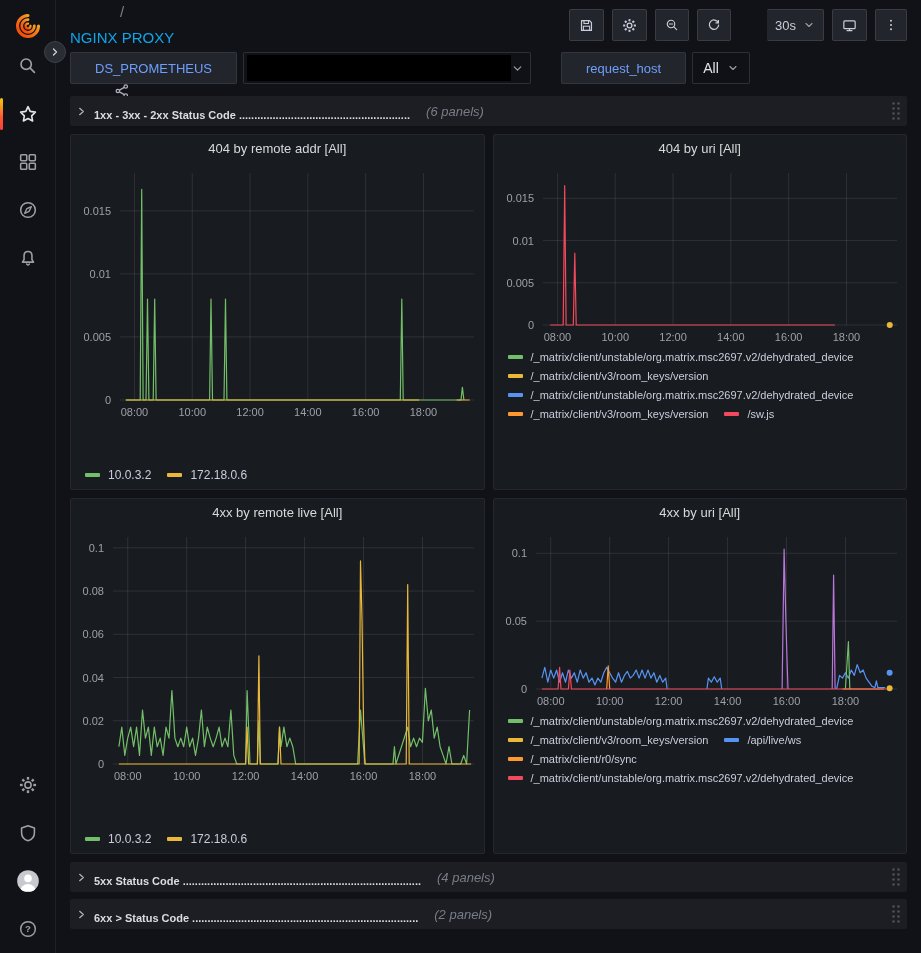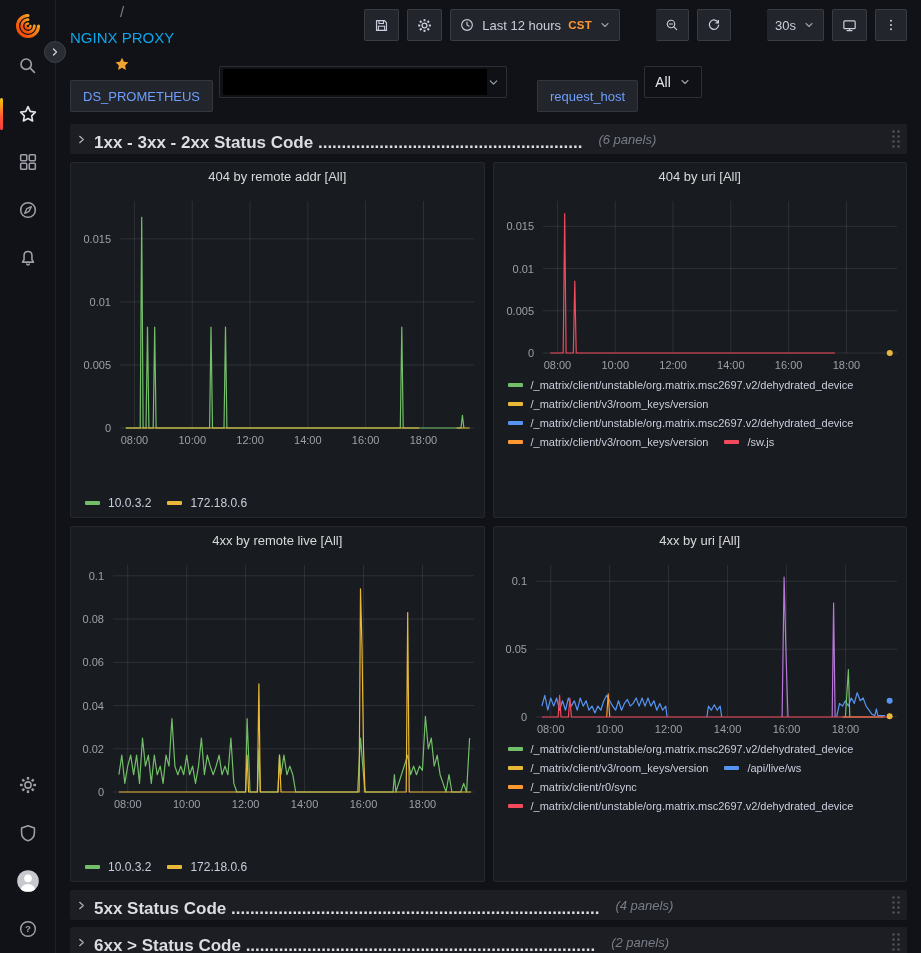--- a/index.html
+++ b/index.html
@@ -33,35 +33,35 @@
   .tb{height:32px;min-width:32px;display:flex;align-items:center;justify-content:center;gap:7px;
     background:#22252b;border:1px solid rgba(204,204,220,.14);border-radius:2px;color:#ccccdc;
     padding:0 8px;font-size:13px;cursor:pointer;white-space:nowrap;}
   .tb-group{display:flex;}
   .tb-group .tb+.tb{border-left:none;margin-left:36px;}
   .tz{color:#ff9830;font-weight:700;font-size:11.5px;letter-spacing:.3px;}
   .caret{color:#9da0a8;}
 
   
   .varbar{display:flex;align-items:center;gap:6px;padding:4px 14px 10px 14px;}
-  .var-label{height:32px;display:flex;align-items:center;padding:0 12px;background:#22252b;
-    border:1px solid rgba(204,204,220,.10);border-radius:2px;font-size:13px;font-weight:500;color:#6e9fff;margin-top:28px;}
+  .var-label{height:32px;display:flex;align-items:center;padding:0 24px;background:#22252b;
+    border:1px solid rgba(204,204,220,.10);border-radius:2px;font-size:13px;font-weight:500;color:#6e9fff;}
   .var-input{height:32px;width:288px;display:flex;align-items:center;background:#0f1116;
     border:1px solid rgba(204,204,220,.16);border-radius:2px;padding:0 6px 0 3px;cursor:pointer;}
   .redacted{flex:1;height:26px;background:#000;border-radius:1px;}
   .var-select{height:32px;display:flex;align-items:center;gap:8px;padding:0 10px;background:#0f1116;
     border:1px solid rgba(204,204,220,.16);border-radius:2px;font-size:14px;color:#e3e4e8;cursor:pointer;}
   .var-gap{width:18px;}
 
   
   .dash{flex:1;padding:2px 14px 0 14px;overflow:hidden;}
   .row-head{display:flex;align-items:center;height:30px;margin-bottom:8px;padding:0 6px;border-radius:2px;cursor:pointer;}
   .row-head.collapsed{background:#1c1e24;}
   .row-chevron{color:#b3b5bd;margin-right:7px;display:flex;}
-  .row-title{font-size:17px;font-weight:700;color:#dcdce3;white-space:nowrap;overflow:hidden;margin-top:8px;}
+  .row-title{font-size:11px;font-weight:700;color:#dcdce3;white-space:nowrap;overflow:hidden;margin-top:8px;}
   .row-count{font-size:13px;font-style:italic;color:#797d86;margin-left:16px;white-space:nowrap;}
   .row-handle{margin-left:auto;display:flex;cursor:grab;}
   .panel-grid{display:grid;grid-template-columns:1fr 1fr;gap:8px;margin-bottom:8px;}
   .panel{height:356px;background:#181b1f;border:1px solid #25272e;border-radius:2px;
     display:flex;flex-direction:column;overflow:hidden;}
   .panel-title{height:26px;flex:none;display:flex;align-items:center;justify-content:center;
     font-size:13px;font-weight:500;color:#d8d9da;cursor:pointer;}
   .plot{flex:1;min-height:0;}
   .plot text{font-family:"Liberation Sans",sans-serif;}
   .legend{flex:none;display:flex;flex-wrap:wrap;column-gap:16px;row-gap:4px;
@@ -222,31 +222,20 @@
               <line x1="3" y1="12" x2="6" y2="12"></line>
                 <line x1="18" y1="12" x2="21" y2="12"></line>
               <line x1="5.6" y1="5.6" x2="7.8" y2="7.8"></line>
                 <line x1="16.2" y1="16.2" x2="18.4" y2="18.4"></line>
               <line x1="18.4" y1="5.6" x2="16.2" y2="7.8"></line>
                 <line x1="7.8" y1="16.2" x2="5.6" y2="18.4"></line>
             </g>
           </svg>
         </div>
         <div class="tb-group">
-          <div class="tb">
-            <svg width="16" height="16" viewBox="0 0 24 24">
-              <circle cx="12" cy="12" r="8" fill="none" stroke="currentColor" stroke-width="1.7"></circle>
-              <path d="M12 7.5V12l3.2 1.8" fill="none" stroke="currentColor" stroke-width="1.7" stroke-linecap="round"></path>
-            </svg>
-            <span>Last 12 hours</span>
-            <span class="tz">CST</span>
-            <svg class="caret" width="12" height="12" viewBox="0 0 24 24">
-              <polyline points="6,9 12,15 18,9" fill="none" stroke="currentColor" stroke-width="2.2" stroke-linecap="round" stroke-linejoin="round"></polyline>
-            </svg>
-          </div>
           <div class="tb">
             <svg width="16" height="16" viewBox="0 0 24 24">
               <circle cx="10.5" cy="10.5" r="5.6" fill="none" stroke="currentColor" stroke-width="1.7"></circle>
               <line x1="14.8" y1="14.8" x2="19" y2="19" stroke="currentColor" stroke-width="1.7" stroke-linecap="round"></line>
               <line x1="8" y1="10.5" x2="13" y2="10.5" stroke="currentColor" stroke-width="1.7" stroke-linecap="round"></line>
             </svg>
           </div>
         </div>
         <div class="tb-group">
           <div class="tb">

